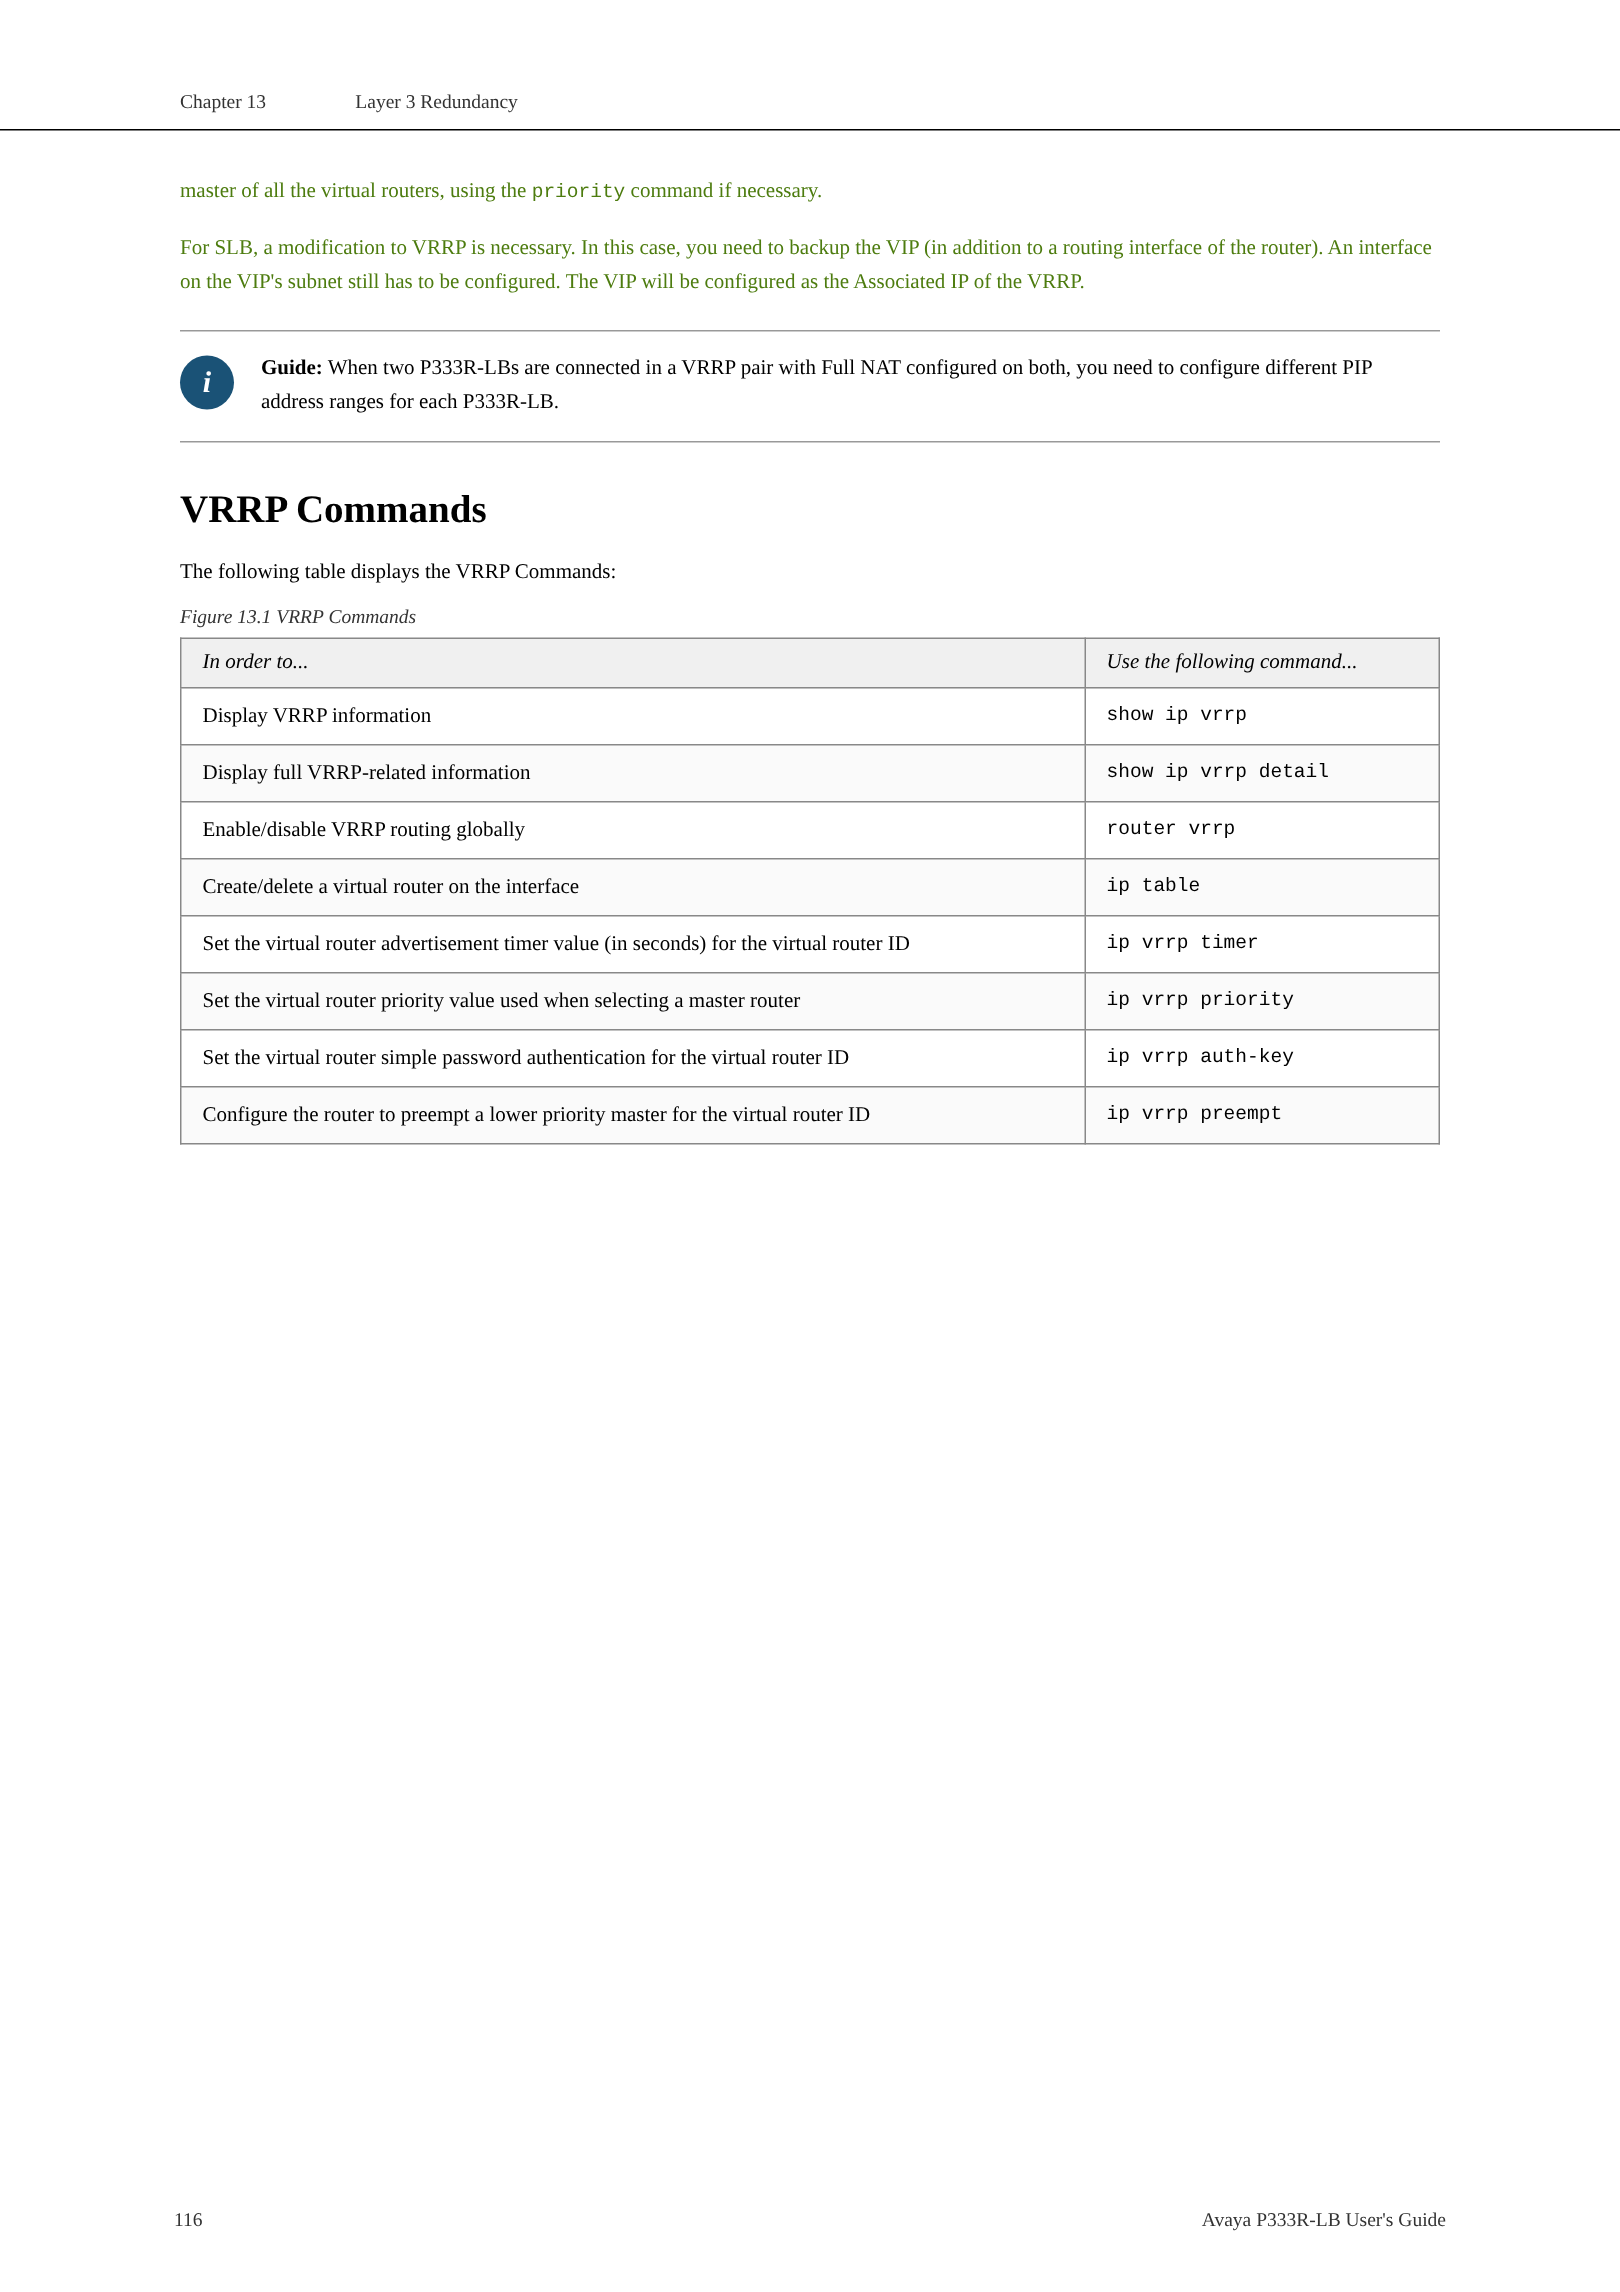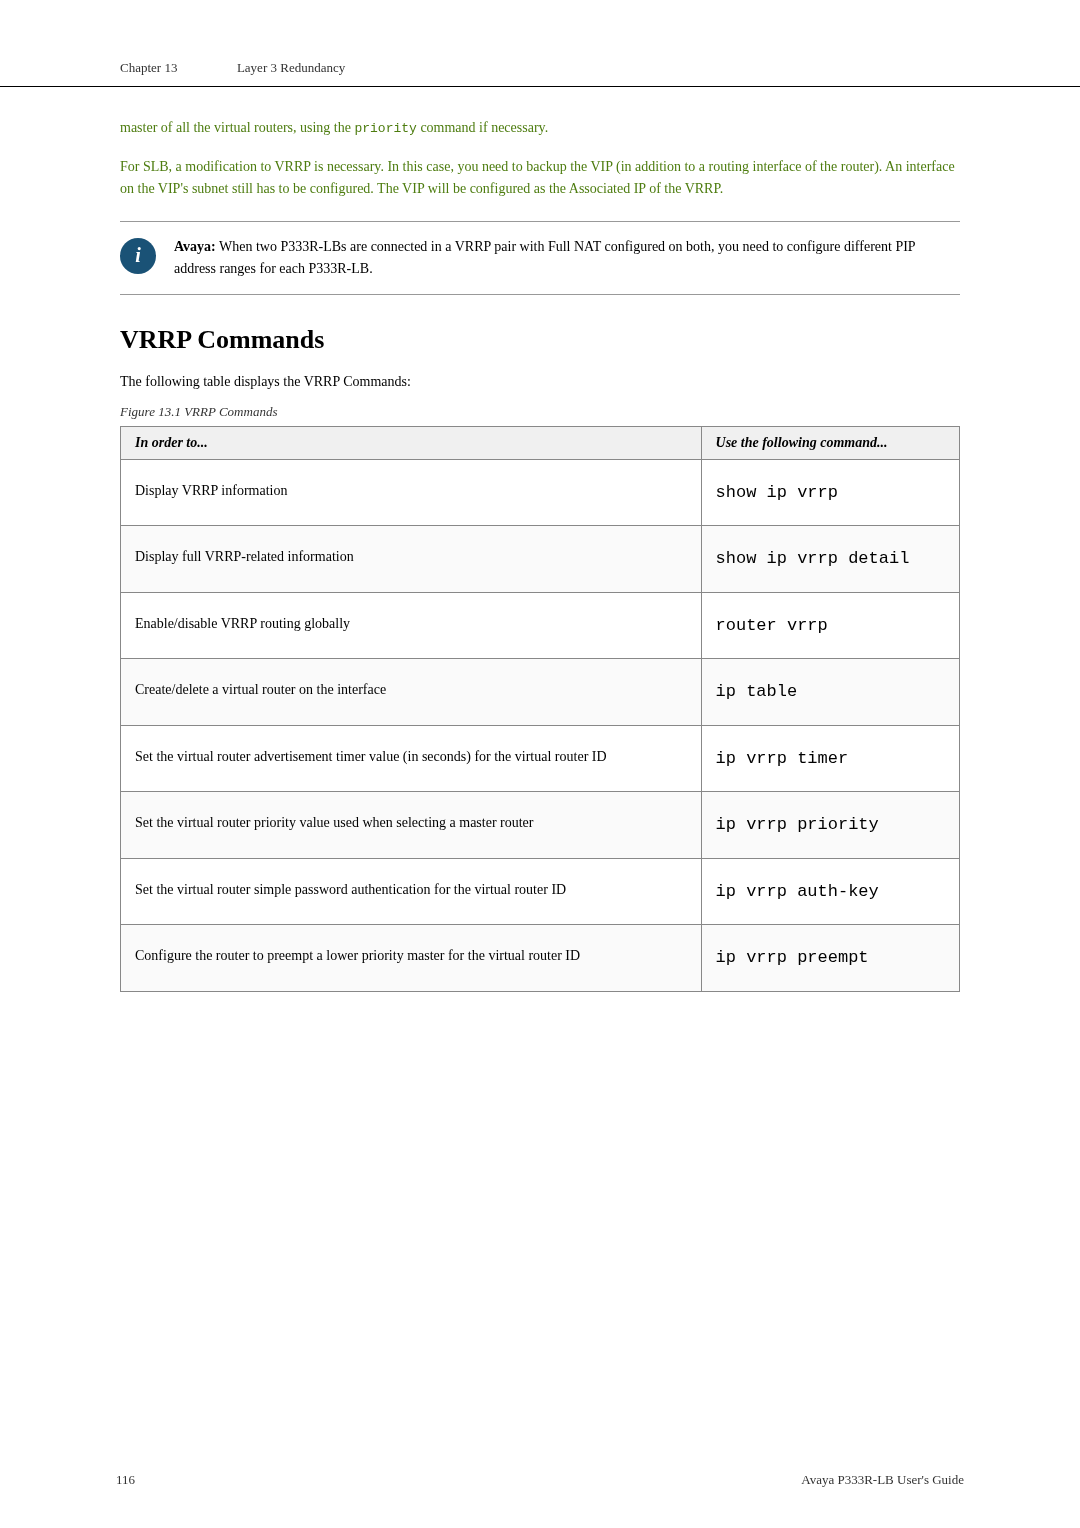--- a/index.html
+++ b/index.html
@@ -124,36 +124,36 @@
       border: 1px solid #888;
       margin-bottom: 40px;
     }
 
     .vrrp-table th {
       background: #f0f0f0;
       border: 1px solid #888;
       padding: 8px 14px;
       text-align: left;
       font-size: 14px;
-      font-weight: bold;
+      font-weight: normal;
       font-style: italic;
     }
 
     .vrrp-table td {
       border: 1px solid #888;
-      padding: 20px 14px;
+      padding: 8px 14px;
       font-size: 14px;
       line-height: 1.5;
       vertical-align: top;
       color: #000;
     }
 
     .vrrp-table td.cmd {
       font-family: 'Courier New', Courier, monospace;
-      font-size: 17px;
+      font-size: 13px;
       white-space: nowrap;
     }
 
     .vrrp-table tr:nth-child(even) td {
       background: #fafafa;
     }
 
     .footer {
       position: absolute;
       bottom: 40px;
@@ -193,21 +193,21 @@
       master of all the virtual routers, using the <span class="mono">priority</span> command if necessary.
     </p>
 
     <p class="intro-text">For SLB, a modification to VRRP is necessary. In this case, you need to backup the VIP (in addition to a routing interface of the router). An interface on the VIP's subnet still has to be configured. The VIP will be configured as the Associated IP of the VRRP.</p>
 
     <div class="note-box">
       <div class="note-icon">
         <span>i</span>
       </div>
       <div class="note-text">
-        <strong>Avaya:</strong>
+        <strong>Guide:</strong>
         <span>When two P333R-LBs are connected in a VRRP pair with Full NAT configured on both, you need to configure different PIP address ranges for each P333R-LB.</span>
       </div>
     </div>
 
     <h2 class="section-title">VRRP Commands</h2>
 
     <p class="section-intro">The following table displays the VRRP Commands:</p>
 
     <p class="figure-caption">Figure 13.1   VRRP Commands</p>
 

